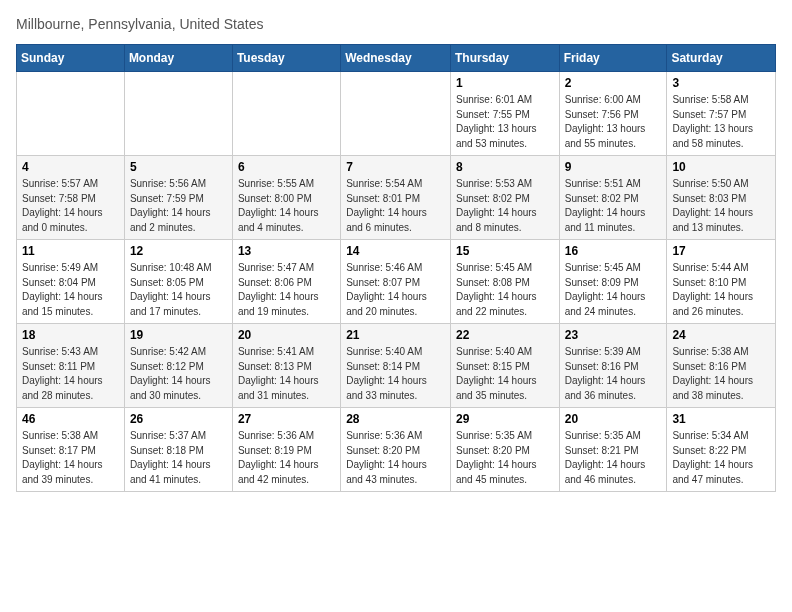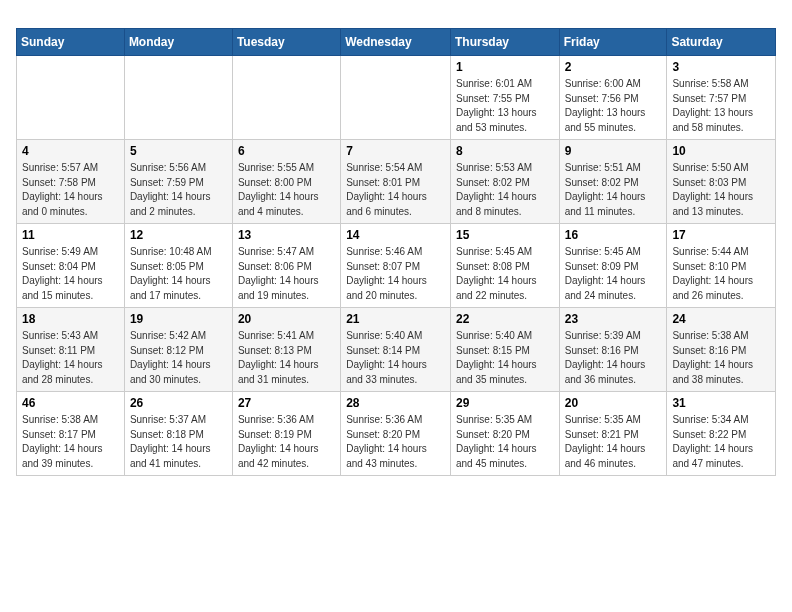--- a/index.html
+++ b/index.html
@@ -82,20 +82,21 @@
     }
     .empty-cell {
       background: #fff !important;
     }
   </style>
 </head>
 <body>
 
 <div class="header">
   <div class="title-block">
+    <div class="calendar-subtitle">Millbourne, Pennsylvania, United States</div>
   </div>
 </div>
 
 <table>
   <thead>
     <tr>
     <th>Sunday</th>
         <th>Monday</th>
         <th>Tuesday</th>
         <th>Wednesday</th>

